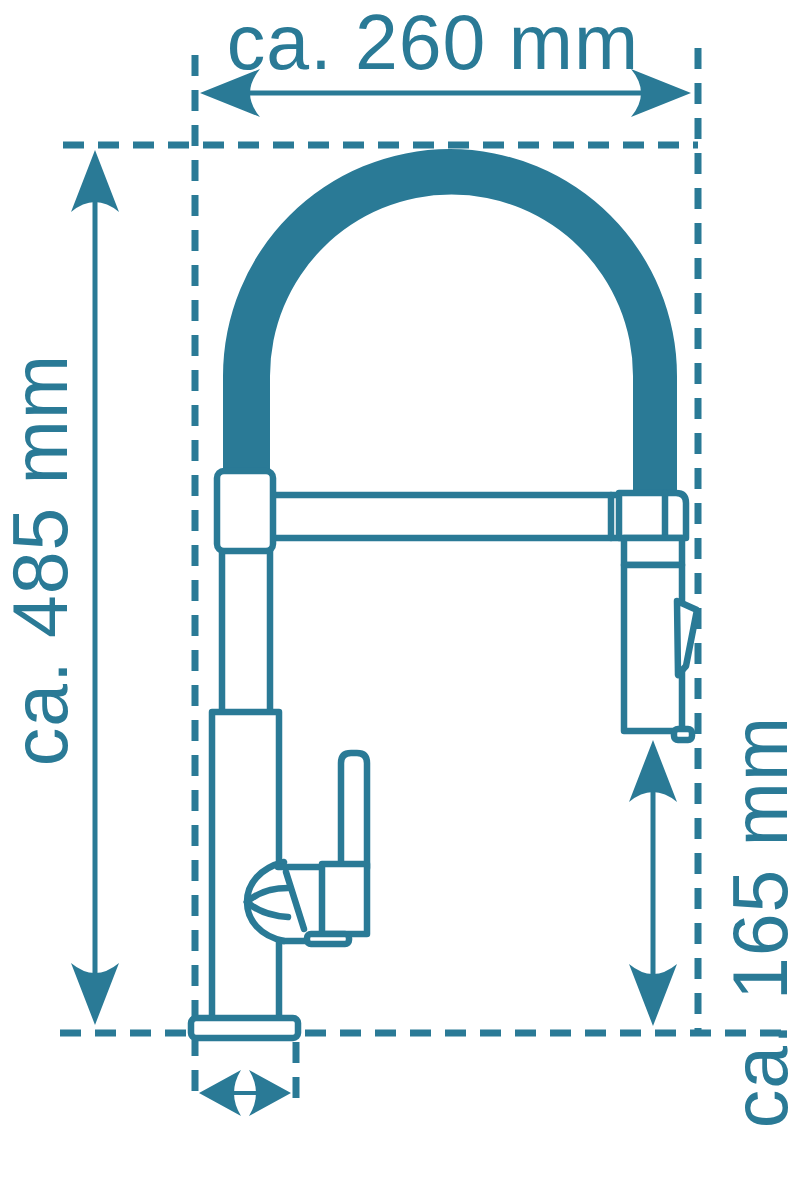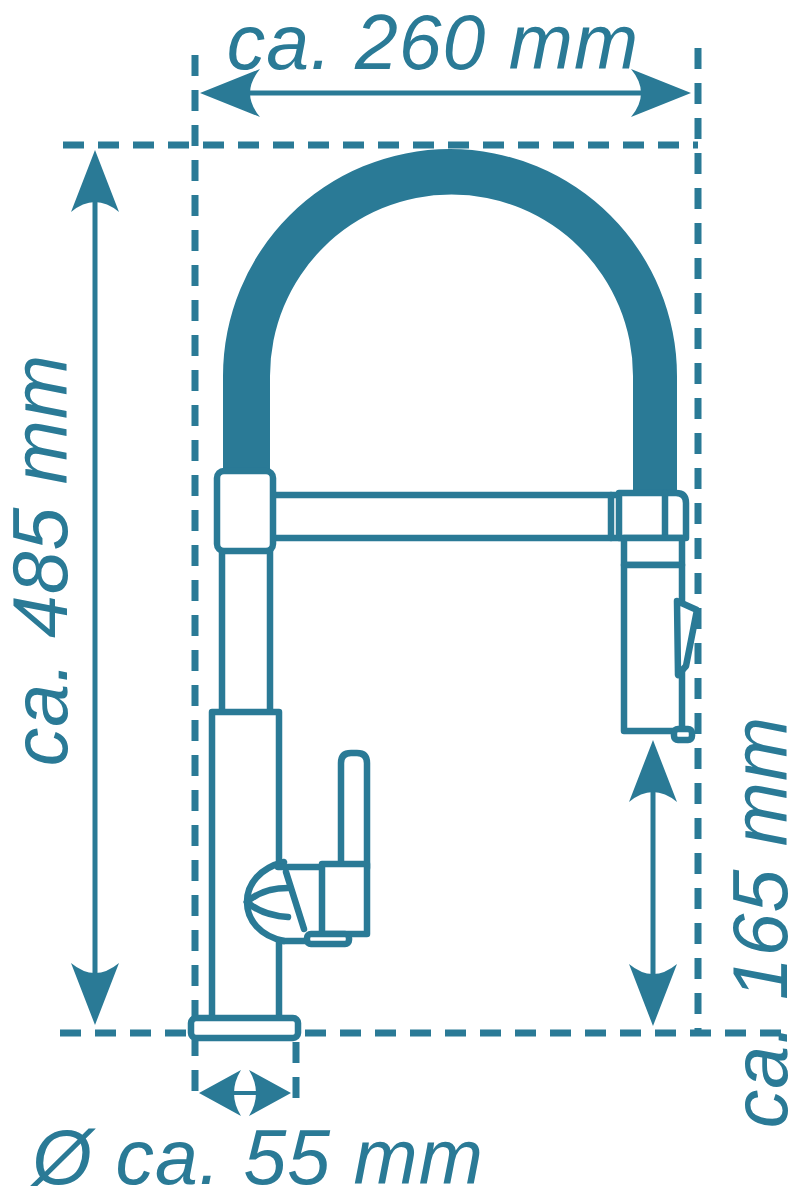--- a/index.html
+++ b/index.html
@@ -2,21 +2,20 @@
 <html style="--line: #2a7a96; --bg: #ffffff;"><head>
 <meta charset="utf-8">
 <style>
   html,body{margin:0;padding:0;background:#fff;}
   .canvas{
     position:relative;
     width:798px;height:1200px;
     background:var(--bg,#fff);
     overflow:hidden;
     font-family:"Liberation Sans", sans-serif;
-    font-style:italic;
   }
   .dim-label{
     position:absolute;
     color:var(--line,#2a7a96);
     font-size:77px;
     letter-spacing:1px;
     white-space:nowrap;
     line-height:1;
     transform:translate(-50%,-50%);
   }
@@ -107,15 +106,14 @@
       </g>
     </g>
   </svg>
 
   <div class="dim-label" style="left:433px; top:42px;">ca. 260 mm</div>
 
   <div class="dim-label vert" style="left:40px; top:560px;">ca. 485 mm</div>
 
   <div class="dim-label vert" style="left:760px; top:922px;">ca. 165 mm</div>
 
-  <div class="dim-label" style="left:258px; top:1157px;">Ø ca. 55 mm</div>
 
 </div>
 
 </body></html>

